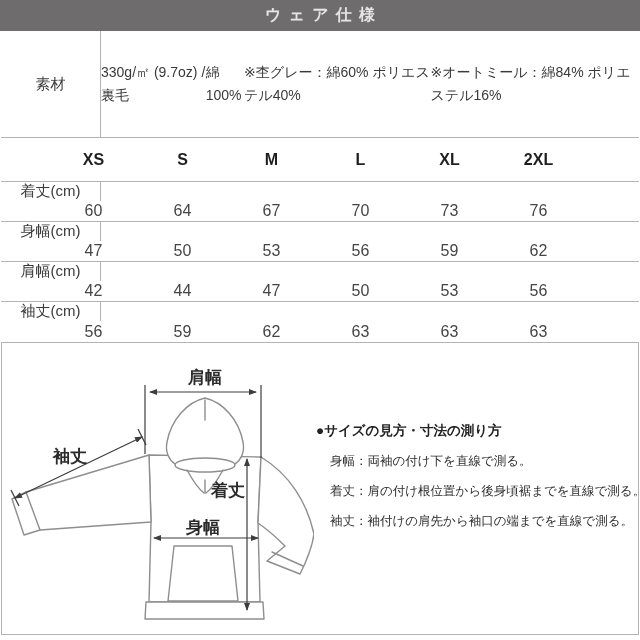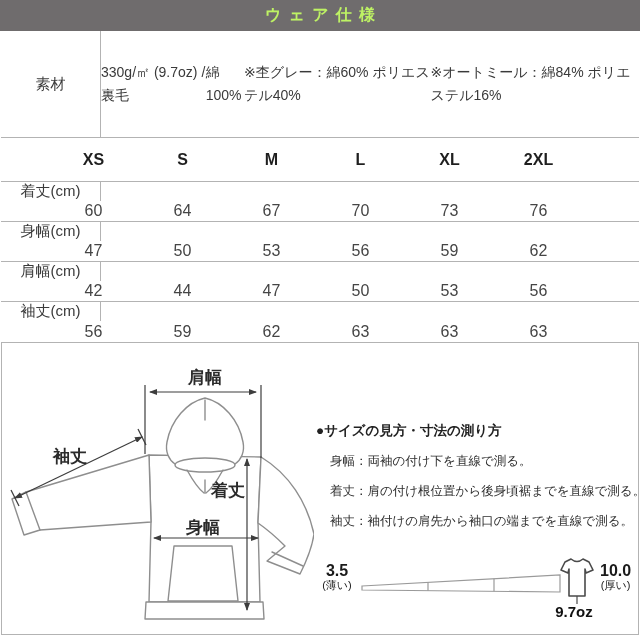--- a/index.html
+++ b/index.html
@@ -12,21 +12,21 @@
   }
   *{margin:0;padding:0;box-sizing:border-box;}
   html,body{width:640px;height:640px;background:#fff;}
   body{font-family:"Liberation Sans","DejaVu Sans",sans-serif;color:var(--text);}
   .sheet{position:relative;width:640px;height:640px;background:#fff;overflow:hidden;}
   .frame{position:absolute;top:30px;left:1px;right:1px;bottom:5px;border:1px solid var(--border);border-top:none;pointer-events:none;}
 
   
   .titlebar{position:absolute;top:0;left:0;right:0;height:31px;background:var(--header-bg);
     display:flex;align-items:center;justify-content:center;}
-  .titlebar span{color:#bef264;font-weight:bold;font-size:16px;letter-spacing:.45em;text-indent:.45em;}
+  .titlebar span{color:#e5e5e5;font-weight:bold;font-size:16px;letter-spacing:.45em;text-indent:.45em;}
 
   
   .spec-table{position:absolute;top:31px;left:1px;right:1px;}
   .trow{display:flex;border-bottom:1px solid var(--border);background:#fff;}
   .trow.material{height:107px;}
   .trow.cols-head{height:44px;}
   .trow.data{height:40px;flex-direction:column;}
   .trow.data.last{height:41px;}
   .label-cell{width:100px;border-right:1px solid var(--border);display:flex;align-items:center;justify-content:center;
     font-size:15px;color:var(--text);}
@@ -192,33 +192,13 @@
     </g>
   </svg>
 
   <section class="guide">
     <div class="guide-title">●サイズの見方・寸法の測り方</div>
     <div class="guide-item">身幅：両袖の付け下を直線で測る。</div>
     <div class="guide-item">着丈：肩の付け根位置から後身頃裾までを直線で測る。</div>
     <div class="guide-item">袖丈：袖付けの肩先から袖口の端までを直線で測る。</div>
   </section>
 
-  <section class="scale">
-    <div class="scale-flex">
-      <div class="scale-end min">
-        <div class="val">3.5</div>
-        <div class="sub">(薄い)</div>
-      </div>
-      <svg width="240" height="52" viewBox="0 0 240 52">
-        <polygon class="wedge" points="2,30 200,19 200,36 2,34"></polygon>
-        <line class="wedge" x1="68" y1="26.3" x2="68" y2="34.7"></line>
-        <line class="wedge" x1="134" y1="22.7" x2="134" y2="35.3"></line>
-        <path class="shirt" d="M211,3 Q217,8 223,3 L229,6 L233,14 L226,17 L225,13 L225,40 L209,40 L209,13 L208,17 L201,14 L205,6 Z"></path>
-        <line class="leader" x1="217" y1="40" x2="217" y2="48"></line>
-      </svg>
-      <div class="scale-end">
-        <div class="val">10.0</div>
-        <div class="sub">(厚い)</div>
-      </div>
-    </div>
-    <div class="scale-marker">9.7oz</div>
-  </section>
 </div>
 
 </body></html>

